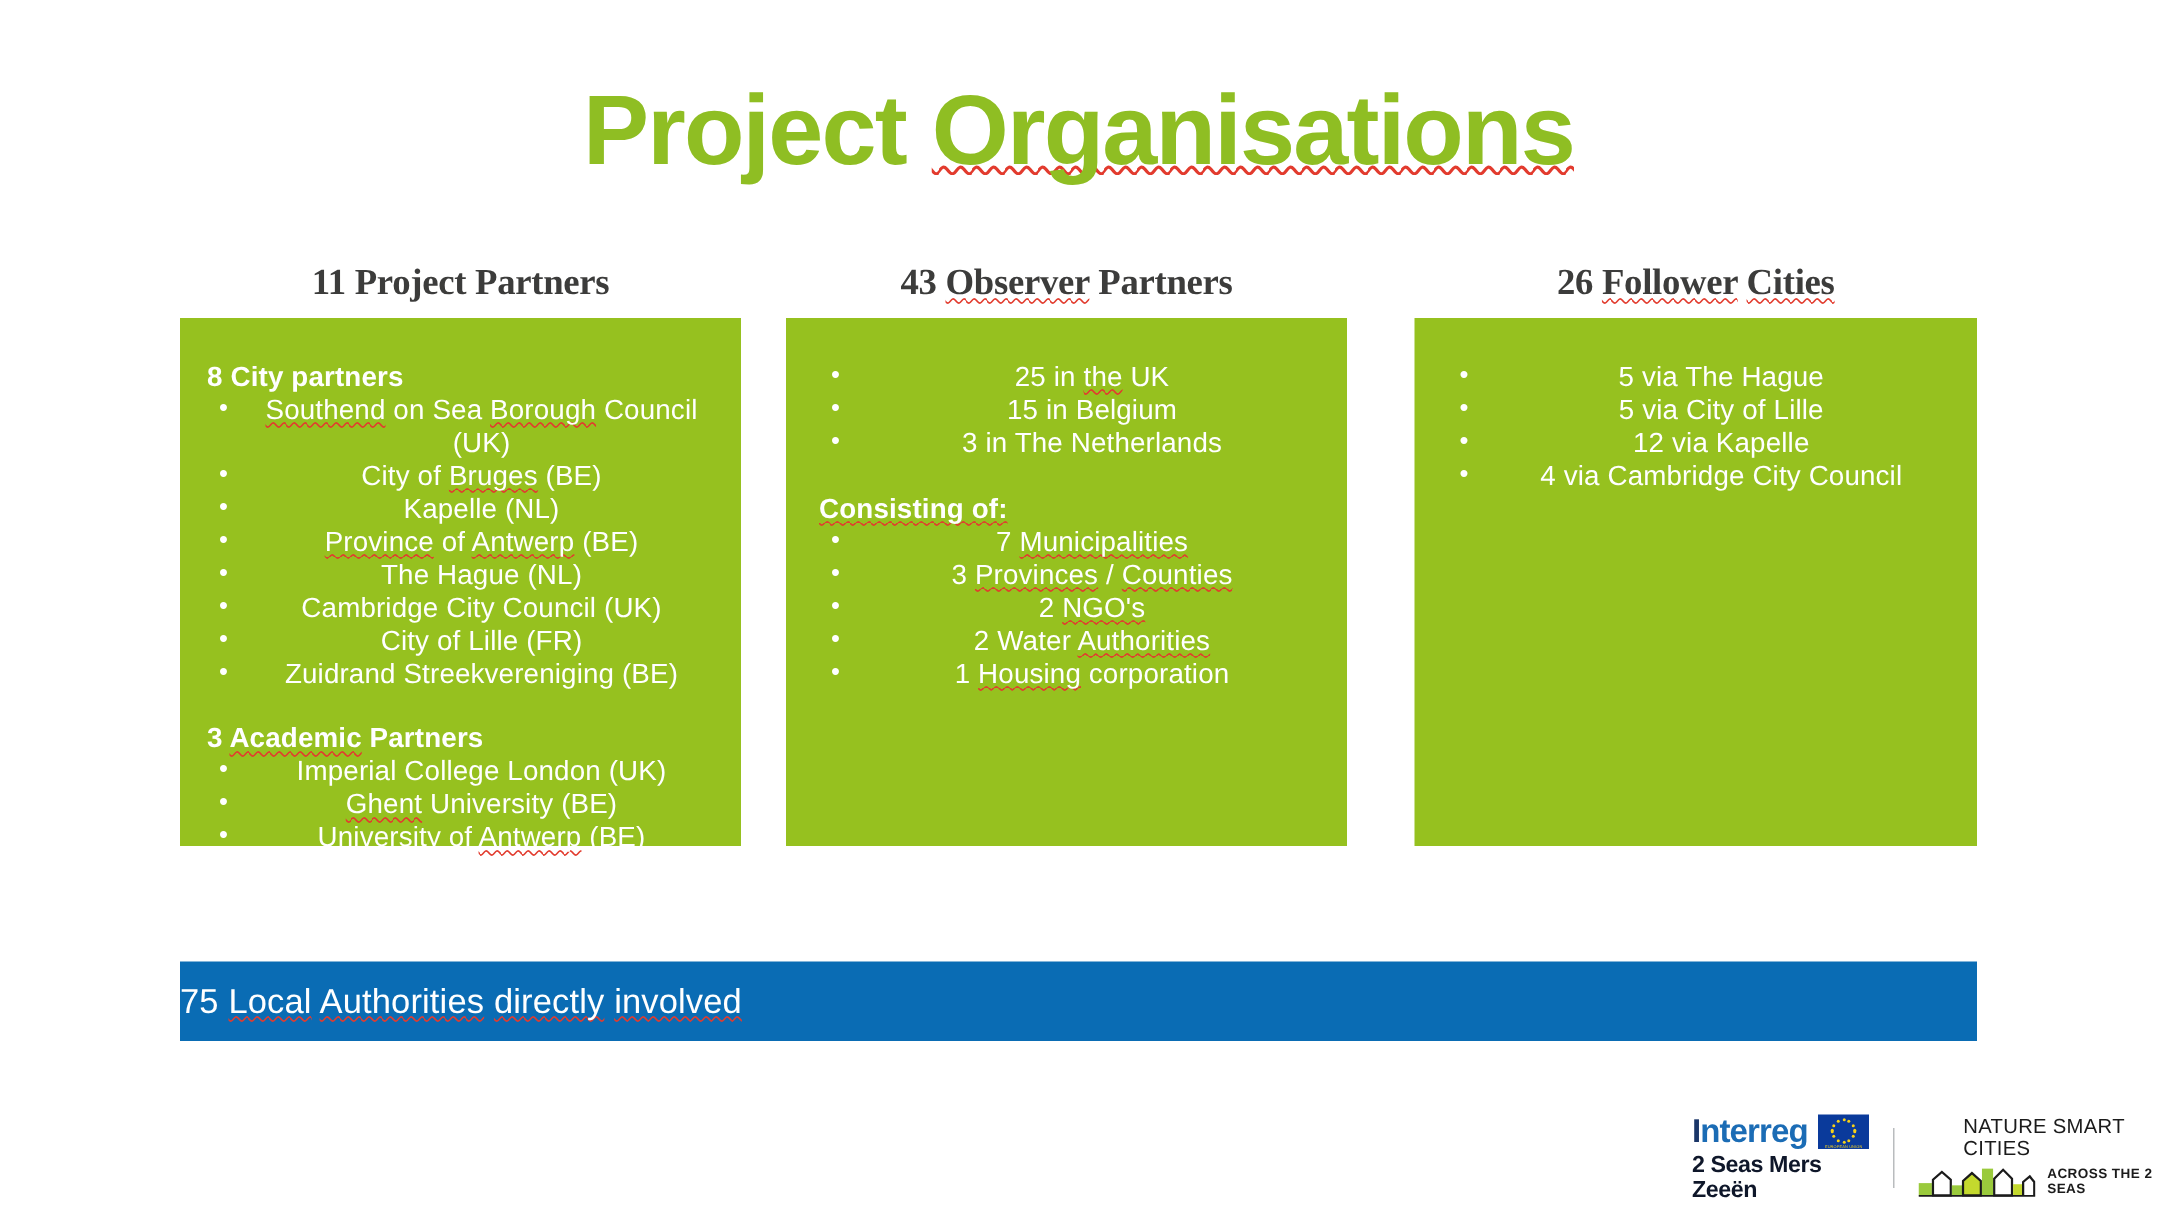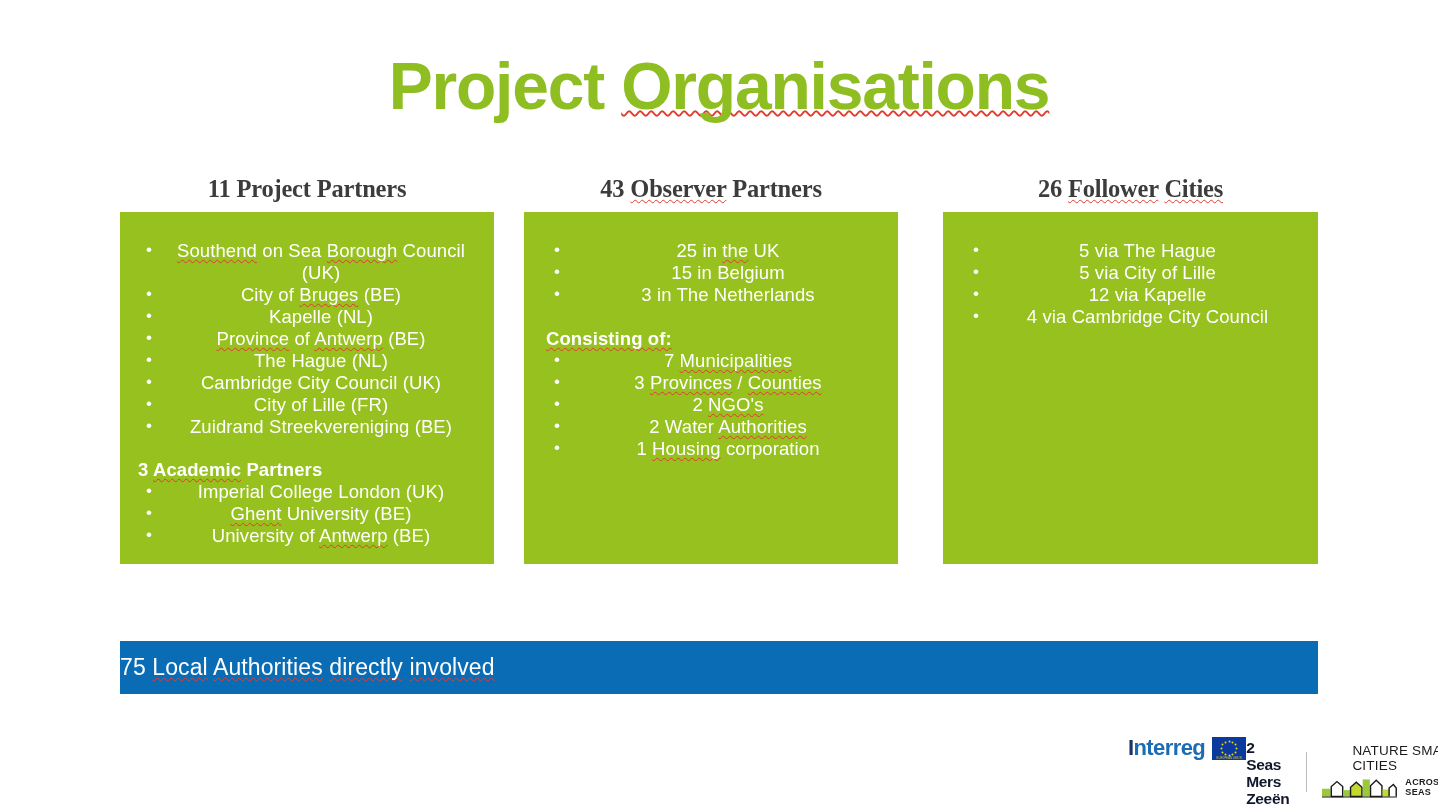--- a/index.html
+++ b/index.html
@@ -125,21 +125,21 @@
   #footer-logos {
     position: absolute;
     left: 1128px;
     top: 746px;
     display: flex;
     align-items: center;
     height: 52px;
   }
   .logo-interreg {
     display: flex;
-    flex-direction: row;
+    flex-direction: column;
     justify-content: center;
   }
   .interreg-top {
     display: flex;
     align-items: flex-start;
   }
   .interreg-word {
     font-size: 22px;
     font-weight: bold;
     letter-spacing: -0.6px;
@@ -227,20 +227,23 @@
 <div id="slide-title">
   <span>Project </span><span class="sq">Organisations</span>
 </div>
 
 <div class="column" id="col-1">
   <div class="col-heading">
     <span>11 Project Partners</span>
   </div>
   <div class="col-box">
 
+    <div class="sub-head">
+      <span>8 City partners</span>
+    </div>
     <ul class="bullets">
       <li><span class="sq">Southend</span> on Sea <span class="sq">Borough</span> Council (UK)</li>
       <li>City of <span class="sq">Bruges</span> (BE)</li>
       <li>Kapelle (NL)</li>
       <li><span class="sq">Province</span> of <span class="sq">Antwerp</span> (BE)</li>
       <li>The Hague (NL)</li>
       <li>Cambridge City Council (UK)</li>
       <li>City of Lille (FR)</li>
       <li>Zuidrand Streekvereniging (BE)</li>
     </ul>

